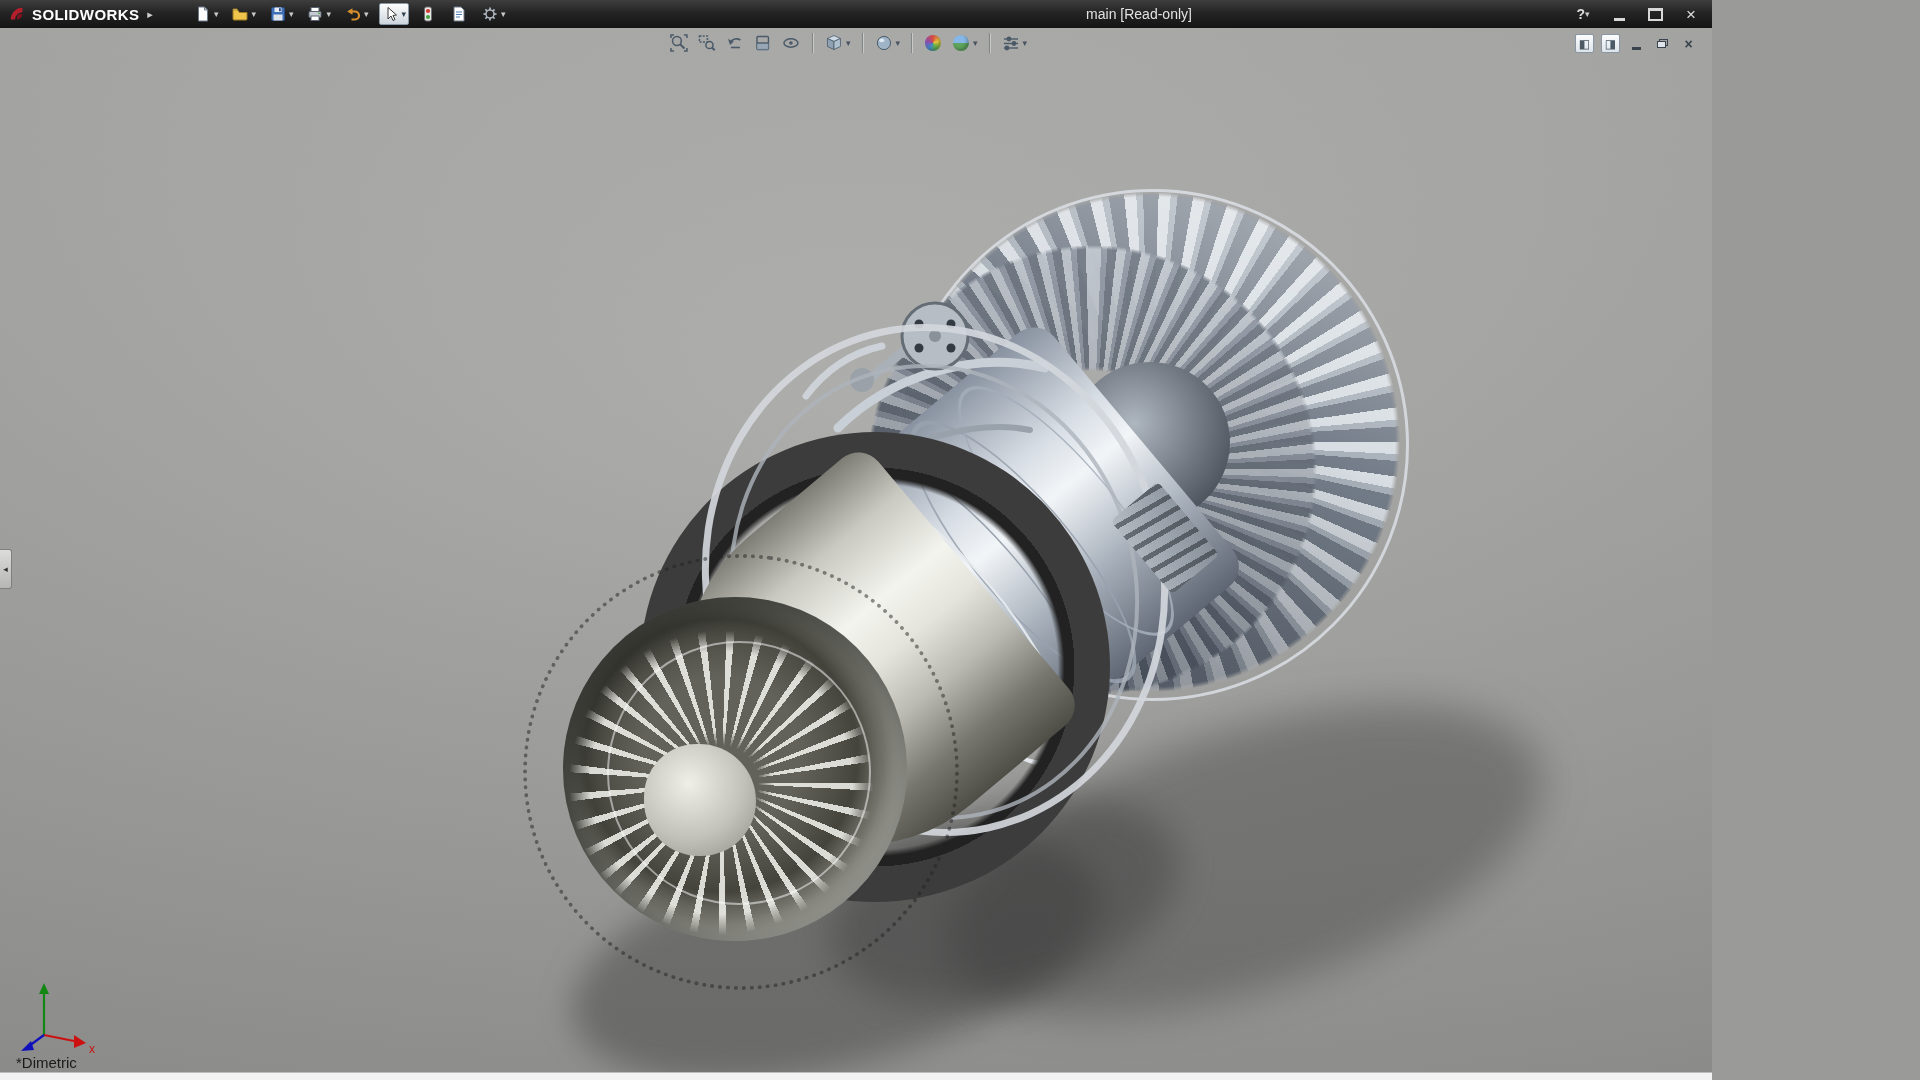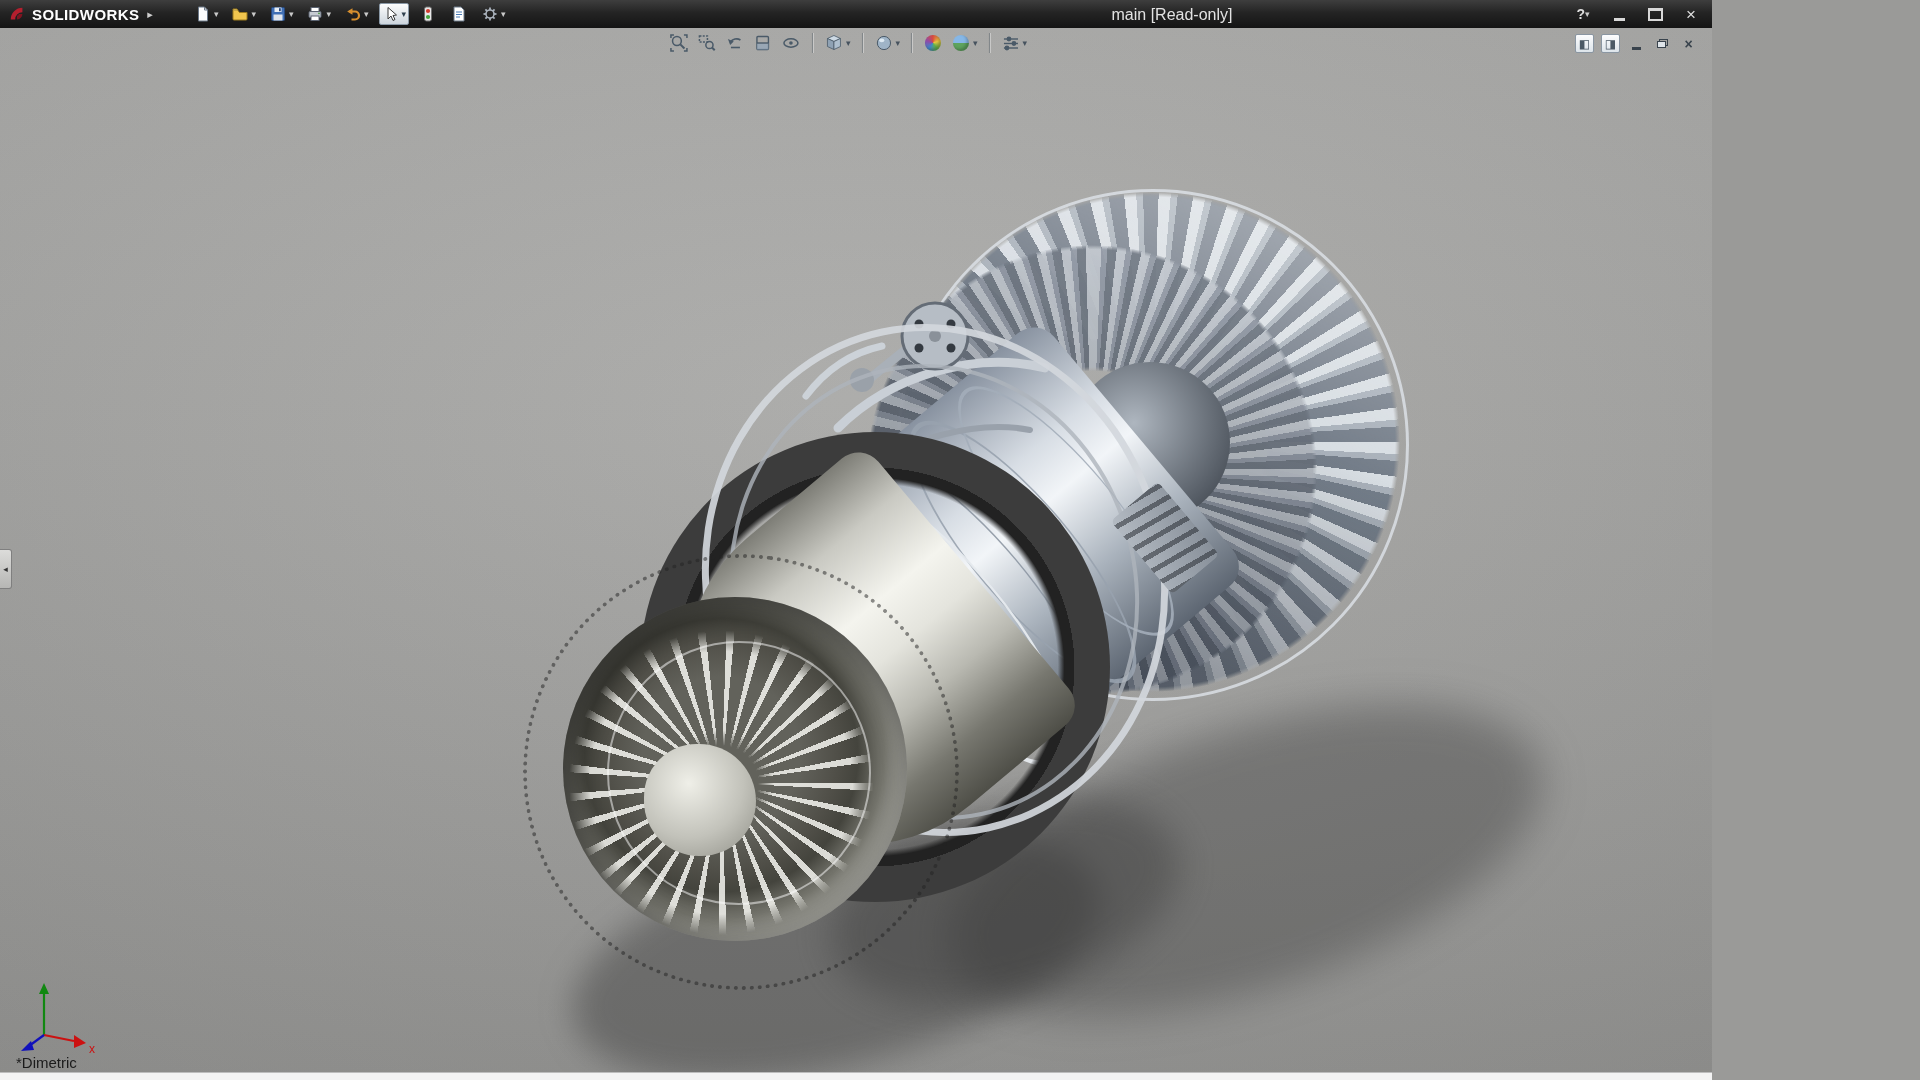--- a/index.html
+++ b/index.html
@@ -13,21 +13,21 @@
   .brand-text{font-size:15px;font-weight:bold;letter-spacing:.4px;color:#fff;}
   .menu-arrow{color:#cfcfcf;font-size:11px;margin:0 10px 0 2px;}
   .main-tools{display:flex;align-items:center;gap:7px;margin-left:28px;}
   .tbtn{display:flex;align-items:center;gap:2px;background:none;border:1px solid transparent;
     padding:1px 2px;margin:0;border-radius:2px;}
   .tbtn.active{background:linear-gradient(#fdfdfd,#cdd5dd);border:1px solid #8a98a6;}
   .tbtn.active .dd{color:#30404e;}
   .dd{font-size:9px;color:#c9c9c9;line-height:10px;}
   .icon18{width:18px;height:18px;display:block;}
   #win-title{position:absolute;left:1139px;transform:translateX(-50%);top:6px;
-    font-size:16px;color:#e2e2e2;white-space:nowrap;margin-left:33px;}
+    font-size:14px;color:#e2e2e2;white-space:nowrap;}
   .win-controls{margin-left:auto;display:flex;align-items:center;gap:14px;padding-right:10px;}
   .wc{display:flex;align-items:center;justify-content:center;width:22px;height:20px;}
   .help-q{font-size:14px;color:#dedede;font-weight:bold;}
   .g-min{width:11px;height:3px;background:#d8d8d8;margin-top:11px;}
   .g-max{width:11px;height:8px;border:2px solid #d8d8d8;border-top-width:3px;}
   .g-close{font-size:17px;color:#dedede;line-height:17px;}
 
   
   #viewport{position:absolute;top:28px;left:0;right:0;bottom:0;overflow:hidden;
     background:radial-gradient(120% 95% at 50% 36%,rgba(255,255,255,.10),rgba(0,0,0,.12)),

